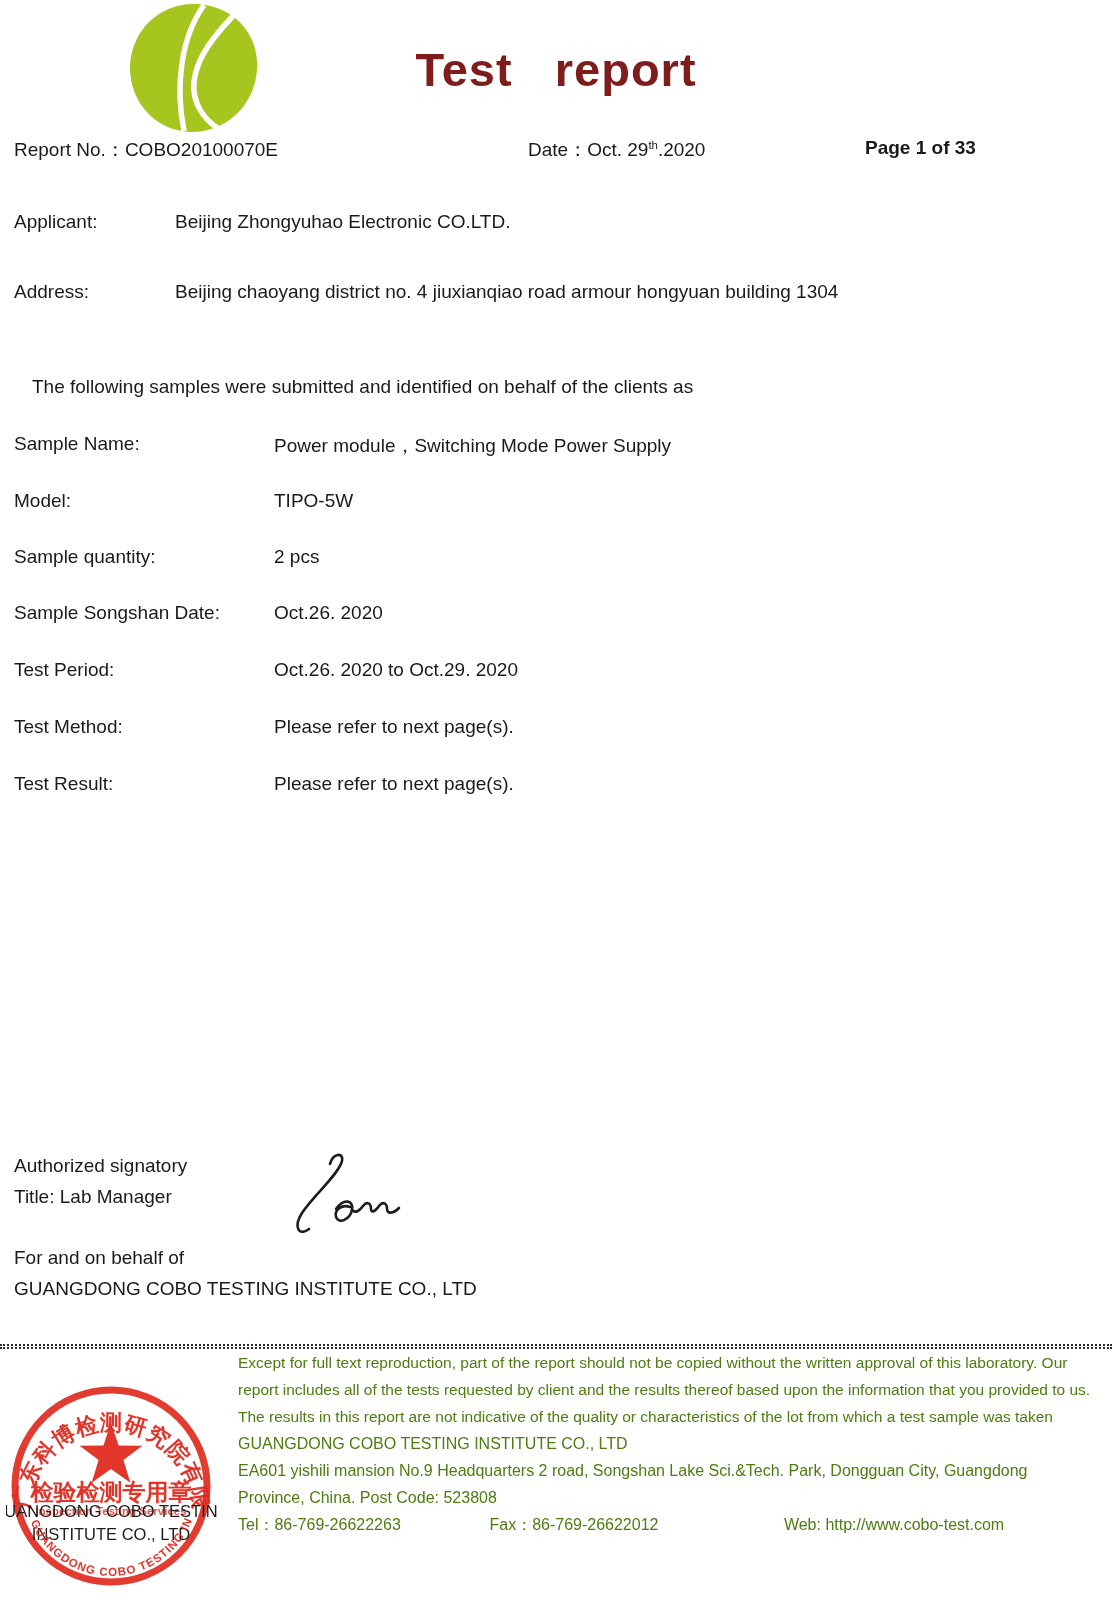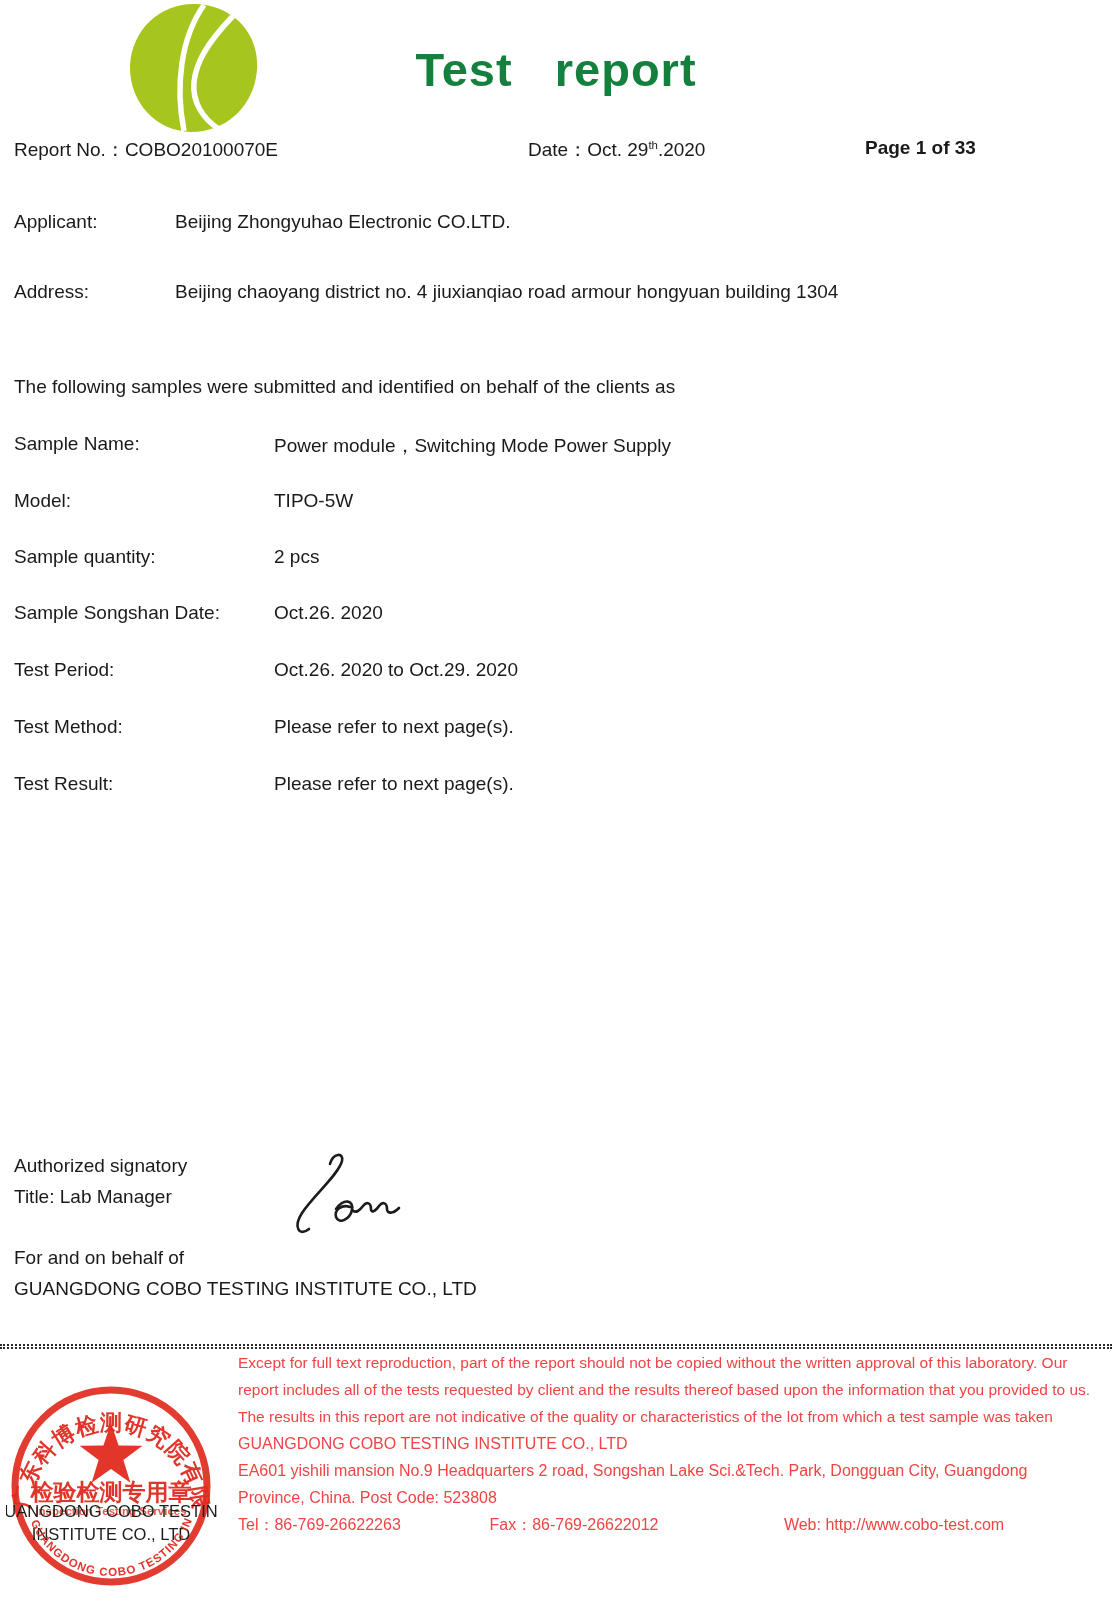--- a/index.html
+++ b/index.html
@@ -13,43 +13,43 @@
     overflow:hidden;
   }
   .abs { position:absolute; }
   .logo { left:126px; top:2px; width:138px; height:132px; }
   .title {
     left:0; right:0; top:42px;
     text-align:center;
     font-size:47px; font-weight:bold;
     letter-spacing:1px;
     white-space:pre;
-    color:#15803d;
+    color:#7f1d1d;
   }
   .hdr-row { top:137px; left:0; width:100%; font-size:19px; }
   .hdr-report { position:absolute; left:14px; }
   .hdr-date { position:absolute; left:528px; }
   .hdr-page { position:absolute; left:865px;font-weight:bold; }
   sup.th { font-size:60%; vertical-align:super; }
   .row { position:absolute; left:14px; font-size:19px; white-space:nowrap; }
   .row .lbl { position:absolute; left:0; }
   .row-p .val { position:absolute; left:161px; }
   .row-s .val { position:absolute; left:260px; }
-  .intro { position:absolute; left:14px; font-size:19px; }
+  .intro { position:absolute; left:32px; font-size:19px; }
   .sig-block { font-size:19px; left:14px; }
   .sig-svg { left:268px; top:1148px; width:145px; height:100px; }
   .dotline {
     left:0; top:1344px; width:1112px; height:5px;
     border-top:2px dotted #2a2a2a;
     border-bottom:2px dotted #2a2a2a;
   }
   .footer {
     left:238px; top:1349px; width:872px;
     font-size:15.5px; line-height:27px;
-    color:#ef4444;
+    color:#4d7c0f;
   }
   .footer .co { font-size:16px; }
   .telrow span { display:inline-block; }
   .tel-w { width:247px; }
   .fax-w { width:290px; }
   .stamp { left:6px; top:1378px; width:212px; height:222px; z-index:5; }
 </style>
 </head>
 <body>
 

